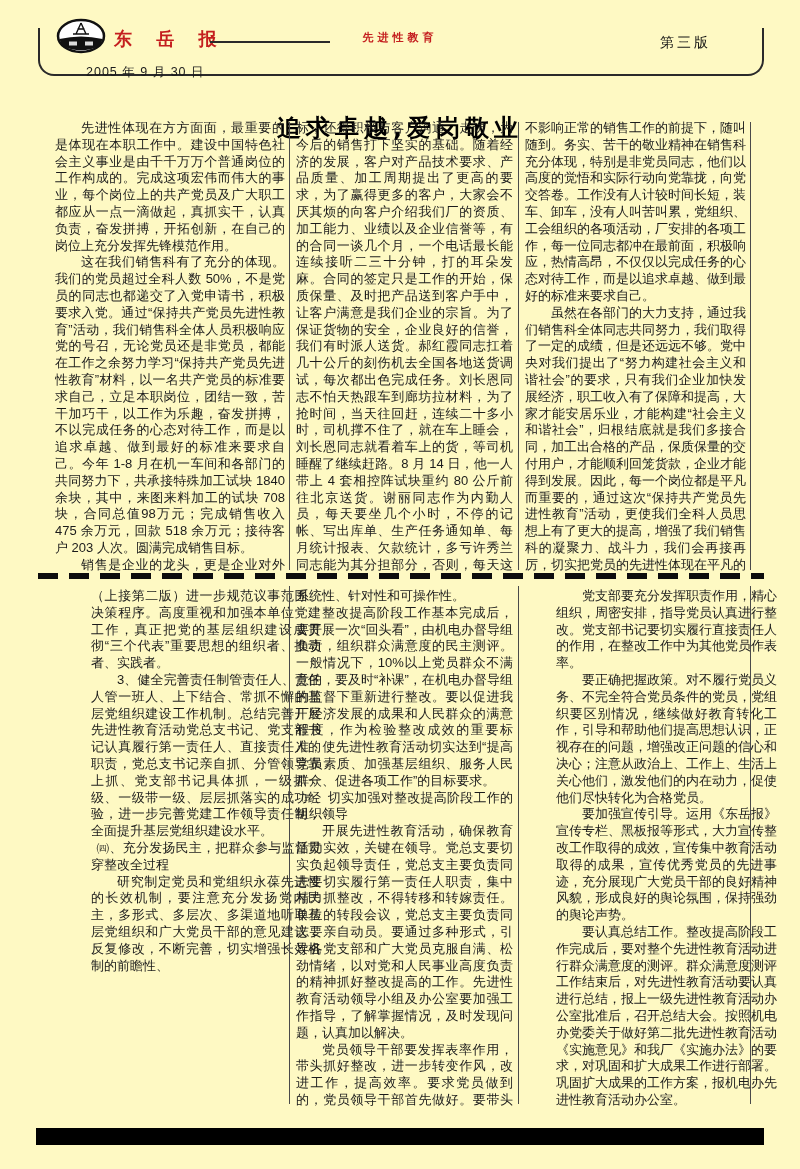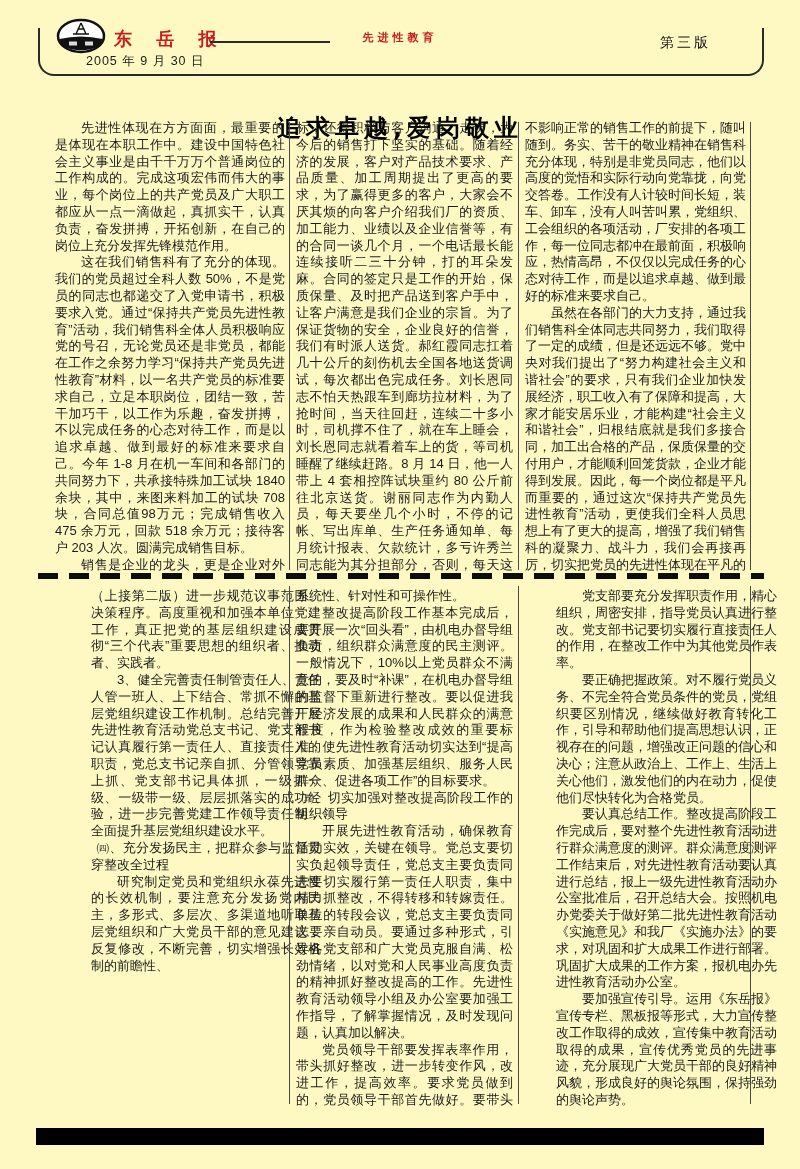--- a/index.html
+++ b/index.html
@@ -13,21 +13,21 @@
     position:absolute; left:38px; top:28px; width:726px; height:48px;
     border-left:2px solid #2a2a2a; border-bottom:2px solid #2a2a2a; border-right:2px solid #2a2a2a;
     border-bottom-left-radius:16px; border-bottom-right-radius:16px;
   }
   .logo { position:absolute; left:56px; top:18px; }
   .paper-name {
     position:absolute; left:114px; top:27px; font-size:18px; font-weight:bold;
     color:#c41e1e; letter-spacing:9px; font-family:"DejaVu Sans", sans-serif;
   }
   .mast-rule { position:absolute; left:210px; top:41px; width:120px; height:2px; background:#2a2a2a; }
-  .mast-date { position:absolute; left:86px; top:53px; font-size:12.5px; color:#1b1b1b; letter-spacing:1px; }
+  .mast-date { position:absolute; left:86px; top:64px; font-size:12.5px; color:#1b1b1b; letter-spacing:1px; }
   .section-label {
     position:absolute; left:0; top:30px; width:800px; text-align:center;
     font-size:11px; font-weight:bold; color:#c41e1e; letter-spacing:4px;
   }
   .page-label { position:absolute; left:660px; top:34px; font-size:14px; letter-spacing:3px; color:#111; }
   
   .headline {
     position:absolute; left:0; top:80px; width:800px; text-align:center;
     font-size:24px; font-weight:900; letter-spacing:5px; color:#000;
     font-family:"DejaVu Sans", sans-serif;
@@ -115,22 +115,22 @@
   <div class="col b2">
     <p class="noind">系统性、针对性和可操作性。</p>
     <p>整改提高阶段工作基本完成后，要开展一次“回头看”，由机电办督导组负责，组织群众满意度的民主测评。一般情况下，10%以上党员群众不满意的，要及时“补课”，在机电办督导组的监督下重新进行整改。要以促进我厂经济发展的成果和人民群众的满意程度，作为检验整改成效的重要标准，使先进性教育活动切实达到“提高党员素质、加强基层组织、服务人民群众、促进各项工作”的目标要求。</p>
     <p class="numhead">㈤、切实加强对整改提高阶段工作的组织领导</p>
     <p>开展先进性教育活动，确保教育活动实效，关键在领导。党总支要切实负起领导责任，党总支主要负责同志要切实履行第一责任人职责，集中精力抓整改，不得转移和转嫁责任。单位的转段会议，党总支主要负责同志要亲自动员。要通过多种形式，引导各党支部和广大党员克服自满、松劲情绪，以对党和人民事业高度负责的精神抓好整改提高的工作。先进性教育活动领导小组及办公室要加强工作指导，了解掌握情况，及时发现问题，认真加以解决。</p>
     <p>党员领导干部要发挥表率作用，带头抓好整改，进一步转变作风，改进工作，提高效率。要求党员做到的，党员领导干部首先做好。要带头制定整改方案，带头落实整改措施，带头公布整改情况。以党员领导干部的示范表率作用，推动整改工作深入开展。</p>
   </div>
   <div class="col b3">
     <p>党支部要充分发挥职责作用，精心组织，周密安排，指导党员认真进行整改。党支部书记要切实履行直接责任人的作用，在整改工作中为其他党员作表率。</p>
     <p>要正确把握政策。对不履行党员义务、不完全符合党员条件的党员，党组织要区别情况，继续做好教育转化工作，引导和帮助他们提高思想认识，正视存在的问题，增强改正问题的信心和决心；注意从政治上、工作上、生活上关心他们，激发他们的内在动力，促使他们尽快转化为合格党员。</p>
+    <p>要加强宣传引导。运用《东岳报》宣传专栏、黑板报等形式，大力宣传整改工作取得的成效，宣传集中教育活动取得的成果，宣传优秀党员的先进事迹，充分展现广大党员干部的良好精神风貌，形成良好的舆论氛围，保持强劲的舆论声势。</p>
     <p>要认真总结工作。整改提高阶段工作完成后，要对整个先进性教育活动进行群众满意度的测评。群众满意度测评工作结束后，对先进性教育活动要认真进行总结，报上一级先进性教育活动办公室批准后，召开总结大会。按照机电办党委关于做好第二批先进性教育活动《实施意见》和我厂《实施办法》的要求，对巩固和扩大成果工作进行部署。巩固扩大成果的工作方案，报机电办先进性教育活动办公室。</p>
-    <p>要加强宣传引导。运用《东岳报》宣传专栏、黑板报等形式，大力宣传整改工作取得的成效，宣传集中教育活动取得的成果，宣传优秀党员的先进事迹，充分展现广大党员干部的良好精神风貌，形成良好的舆论氛围，保持强劲的舆论声势。</p>
 
   </div>
 
   <div class="vrule vb1"></div>
   <div class="vrule vb2"></div>
   <div class="vrule vb3"></div>
 
   <div class="footer-bar"></div>
 
 </div>

